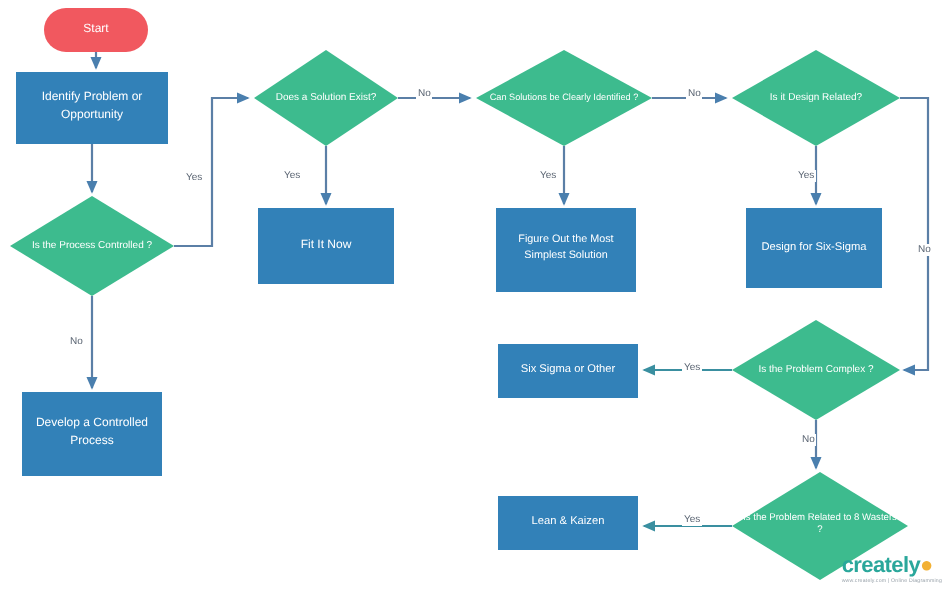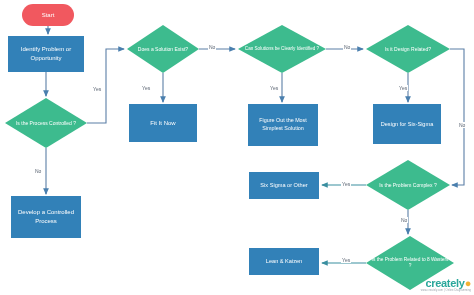--- a/index.html
+++ b/index.html
@@ -14,21 +14,21 @@
   .start{background:#F1585F;border-radius:14px;}
   .dec-wrap{position:absolute;}
   .dec-wrap svg{position:absolute;left:0;top:0;}
   .dec-label{position:absolute;left:0;top:0;width:100%;height:100%;
              display:flex;align-items:center;justify-content:center;
              text-align:center;color:#ffffff;box-sizing:border-box;
              padding:0 4px;}
   .edge-label{position:absolute;color:#5a6472;background:#ffffff;
               padding:0 1px;white-space:nowrap;}
 
-  .wm{position:absolute;right:3px;bottom:2px;text-align:right;line-height:1;}
+  .wm{position:absolute;right:3px;bottom:2px;line-height:1;}
   .wm-main{font-size:11px;font-weight:bold;color:#2aa79b;letter-spacing:-0.3px;}
   .wm-main .dot{color:#f2b134;}
   .wm-sub{font-size:2.6px;color:#9aa3ab;letter-spacing:0.1px;margin-top:1px;}
 </style>
 </head>
 <body>
 
 <div id="canvas">
 
   <svg id="wires" viewBox="0 0 474 295" xmlns="http://www.w3.org/2000/svg">

